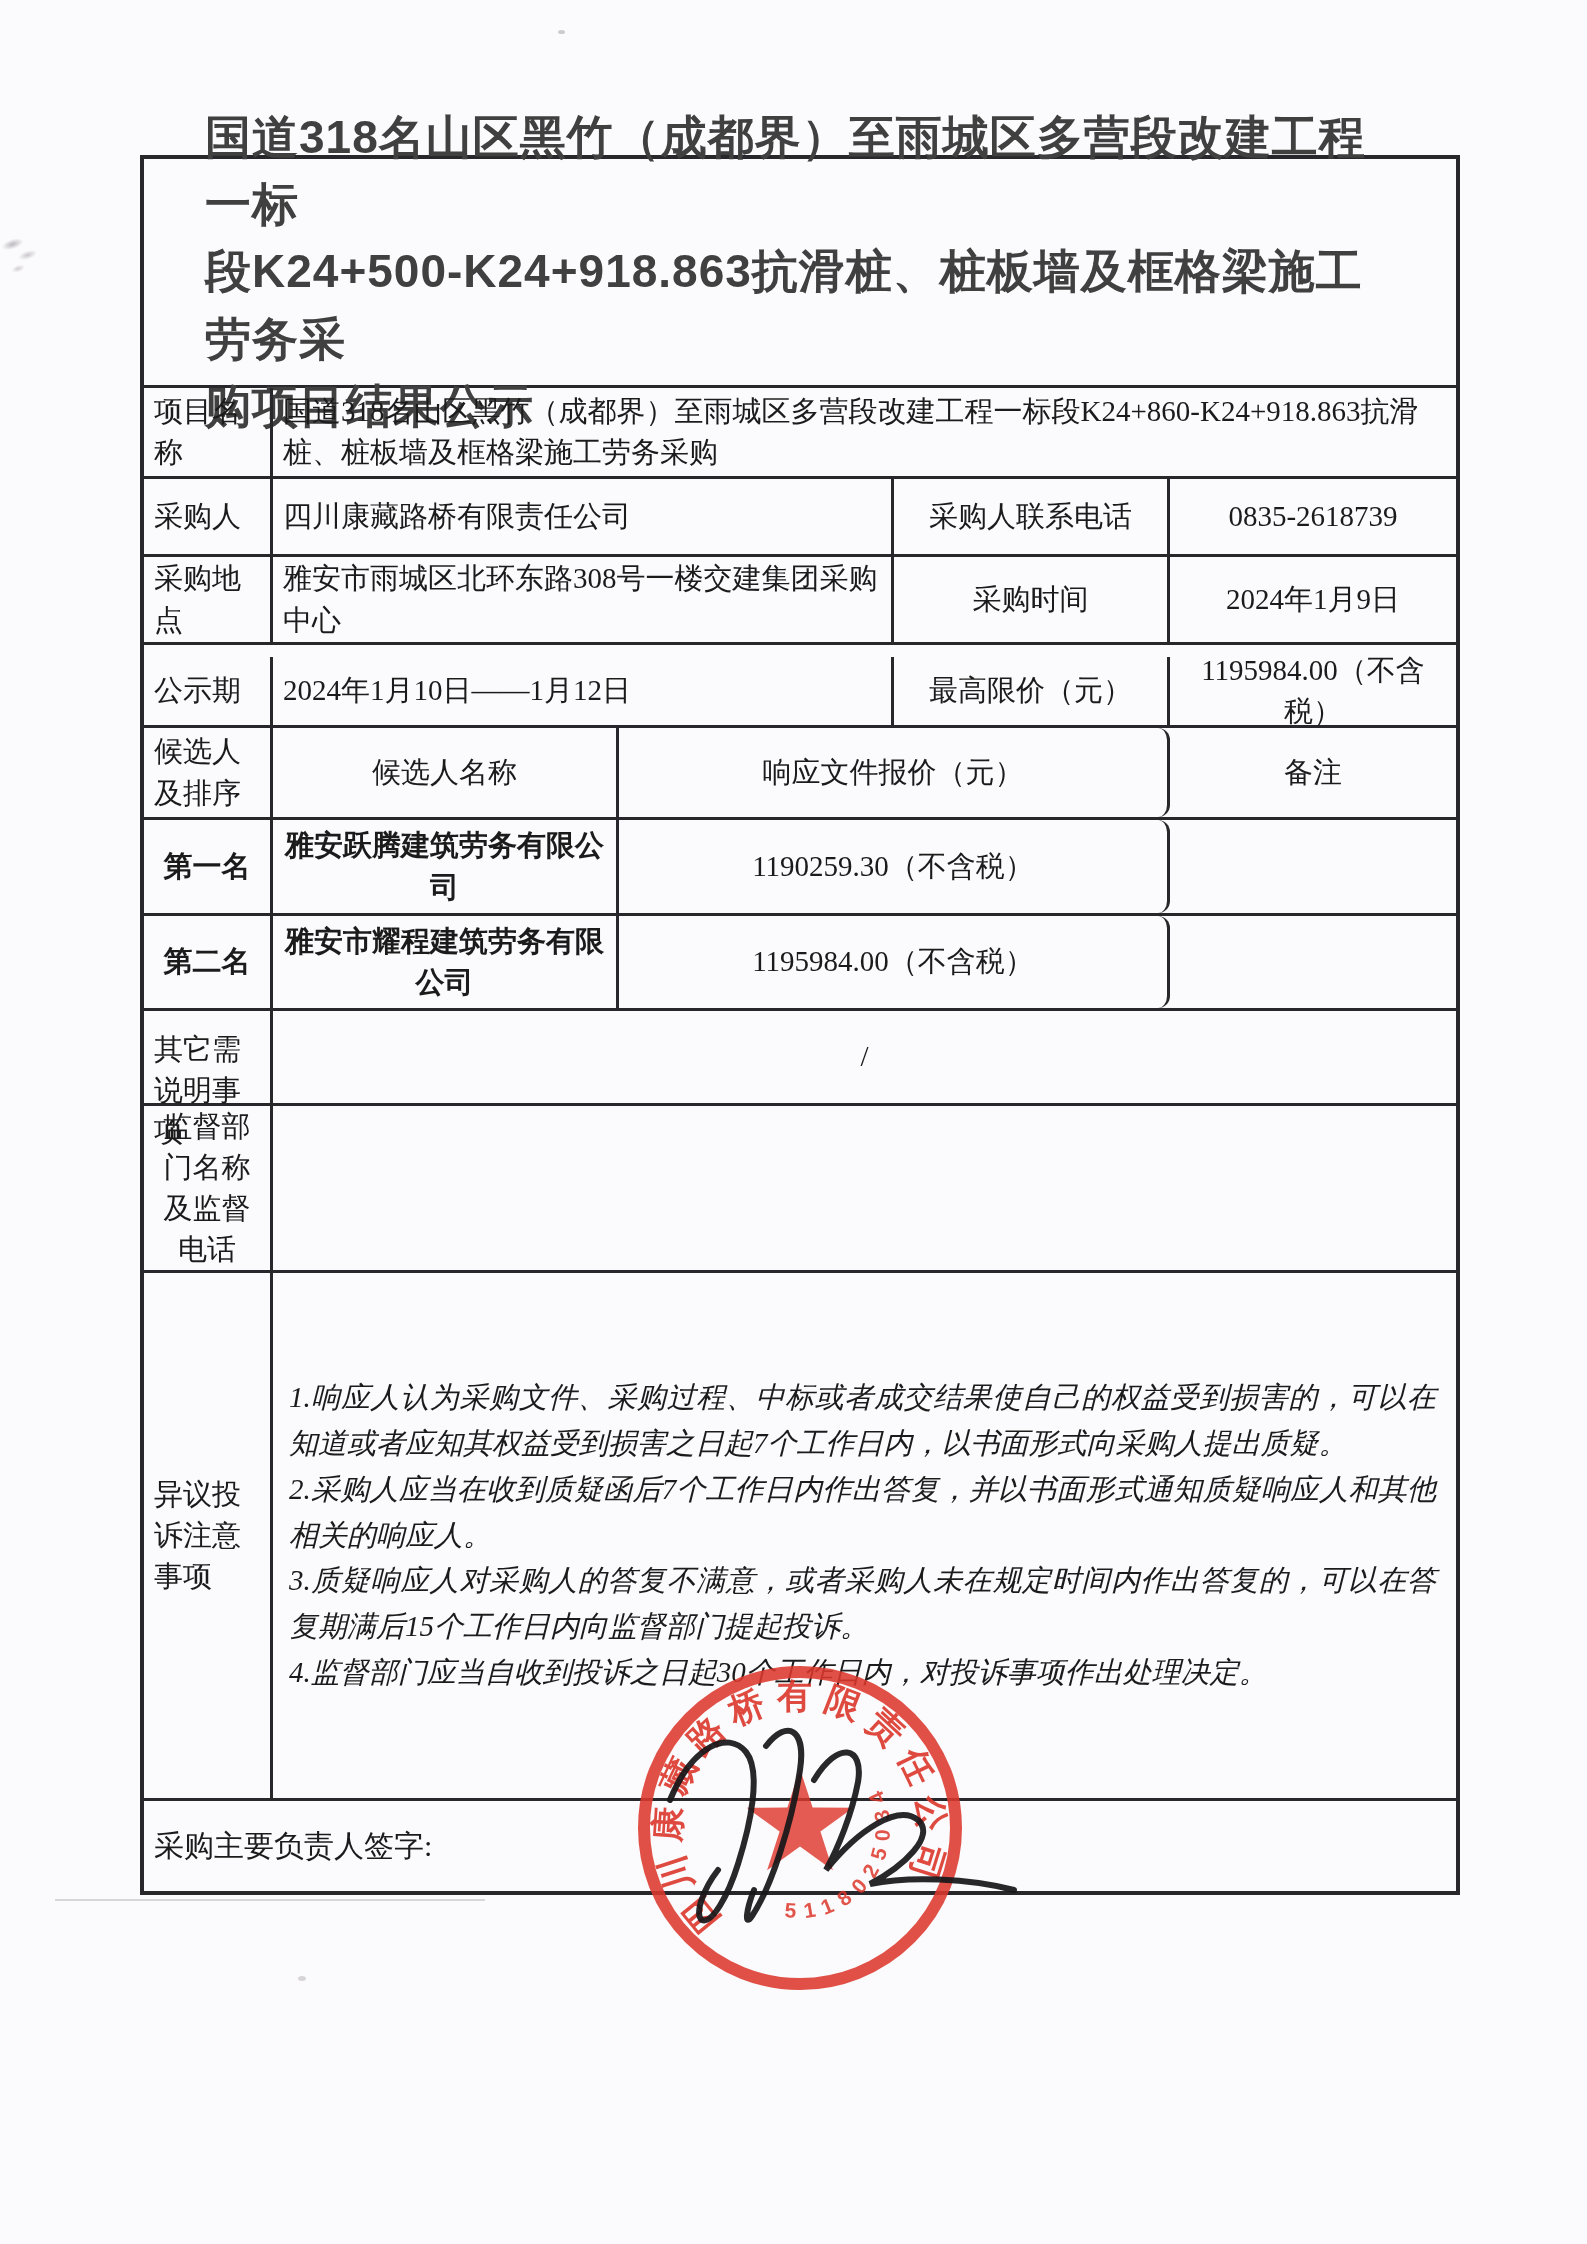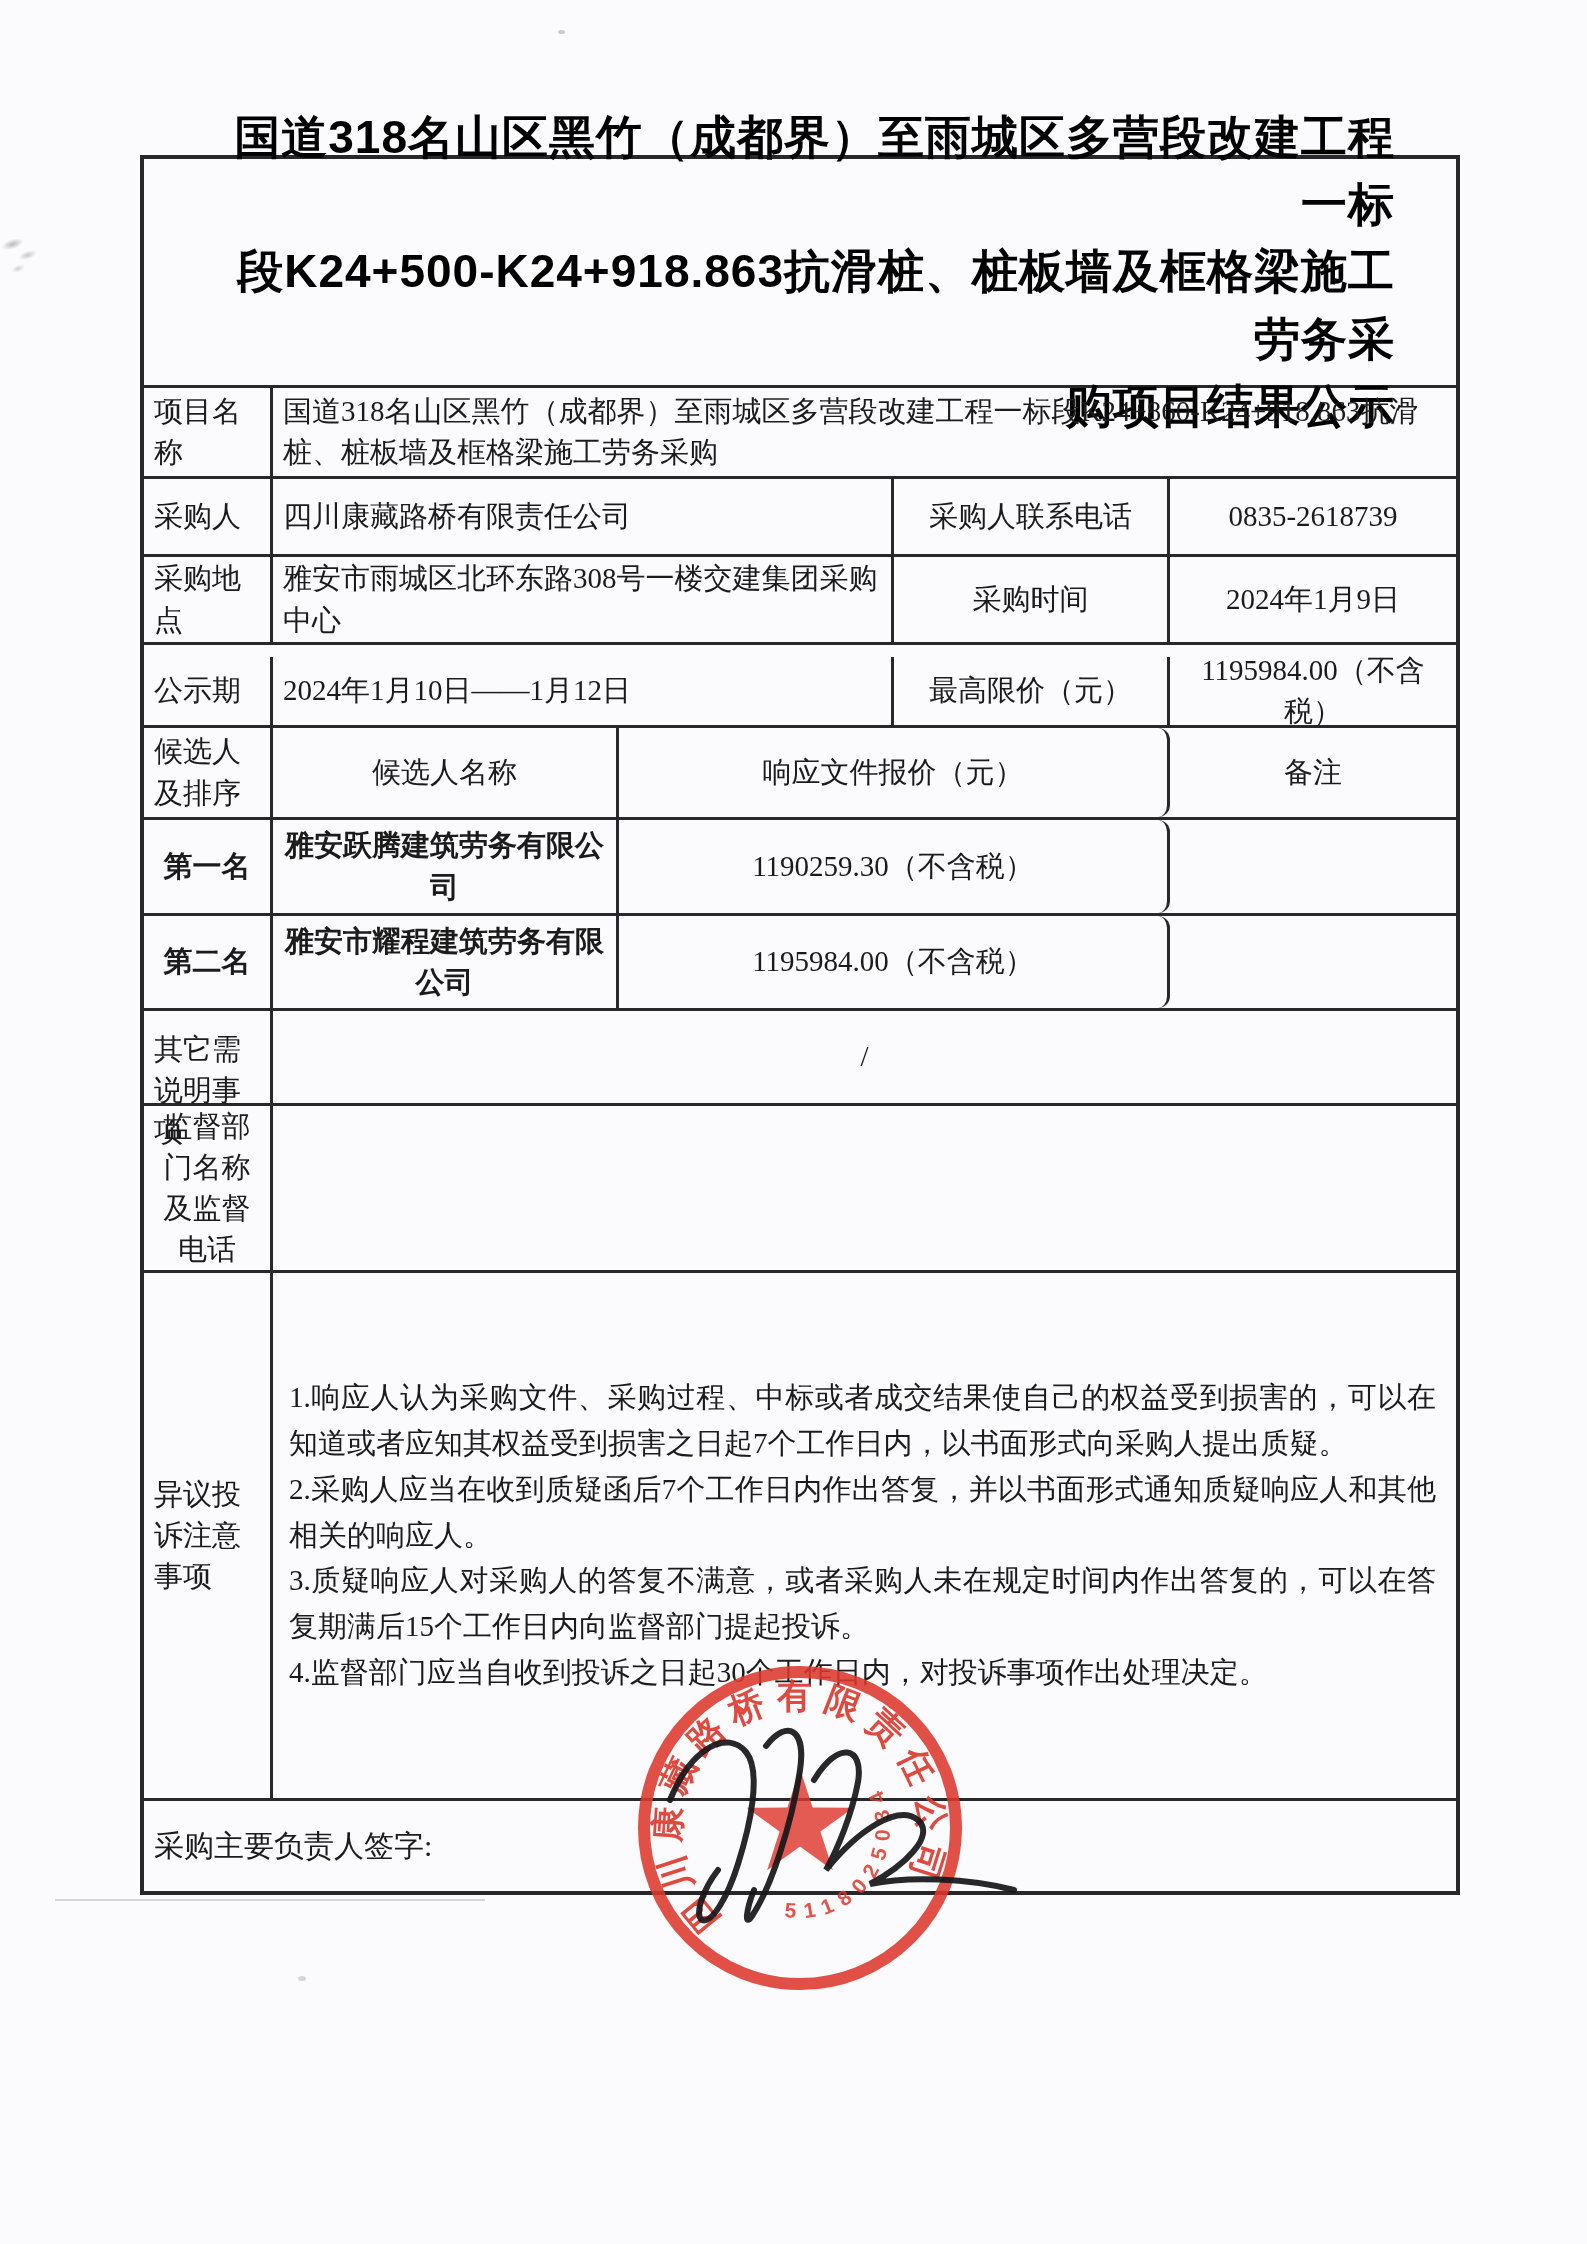--- a/index.html
+++ b/index.html
@@ -31,24 +31,24 @@
   .c-end{flex:1;justify-content:center;text-align:center;}
   .c-name{width:346px;flex:none;justify-content:center;text-align:center;}
   .c-price{width:551px;flex:none;justify-content:center;text-align:center;border-radius:12px;}
   .c-rank{justify-content:center;text-align:center;}
   .c-fill{flex:1;}
   .center{justify-content:center;text-align:center;}
   .title-row{
     height:229px;align-items:center;justify-content:center;
   }
   .title-text{
-    width:1190px;margin:0 auto;text-align:right;
+    width:1190px;margin:0 auto;text-align:left;
     font-family:"Liberation Sans", sans-serif;
     font-weight:700;font-size:46px;line-height:1.46;
-    letter-spacing:1px;color:#000000;
+    letter-spacing:1px;color:#404040;
   }
   .h-project{height:91px;}
   .h-buyer{height:78px;}
   .h-place{height:88px;}
   .h-period{height:71px;margin-top:12px;}
   .h-candhead{height:92px;}
   .h-first{height:96px;}
   .h-second{height:95px;}
   .h-other{height:95px;}
   .h-supervision{height:167px;}
@@ -58,21 +58,21 @@
   .sup-sub{
     box-sizing:border-box;flex:1;display:flex;align-items:center;justify-content:center;
     font-size:29px;font-weight:700;
   }
   .sup-sub.first{border-bottom:3px solid #28282c;}
   .sup-sub.plain{font-weight:400;}
   .sup-label{justify-content:center;text-align:center;}
   .obj-content{
     flex:1;display:flex;flex-direction:column;justify-content:center;
     padding:10px 20px 10px 16px;font-size:29px;line-height:1.58;
-    box-sizing:border-box;text-align:justify;
+    box-sizing:border-box;text-align:justify;font-style:italic;
   }
   .obj-content p{margin:0;}
   .cand-bold{font-weight:700;}
   .sign-cell{border-right:none;width:100%;font-size:30px;}
   
   .stamp-wrap{position:absolute;left:600px;top:1648px;width:480px;height:410px;pointer-events:none;}
   
   .smudge{
     position:absolute;left:2px;top:226px;width:44px;height:50px;
     background:

